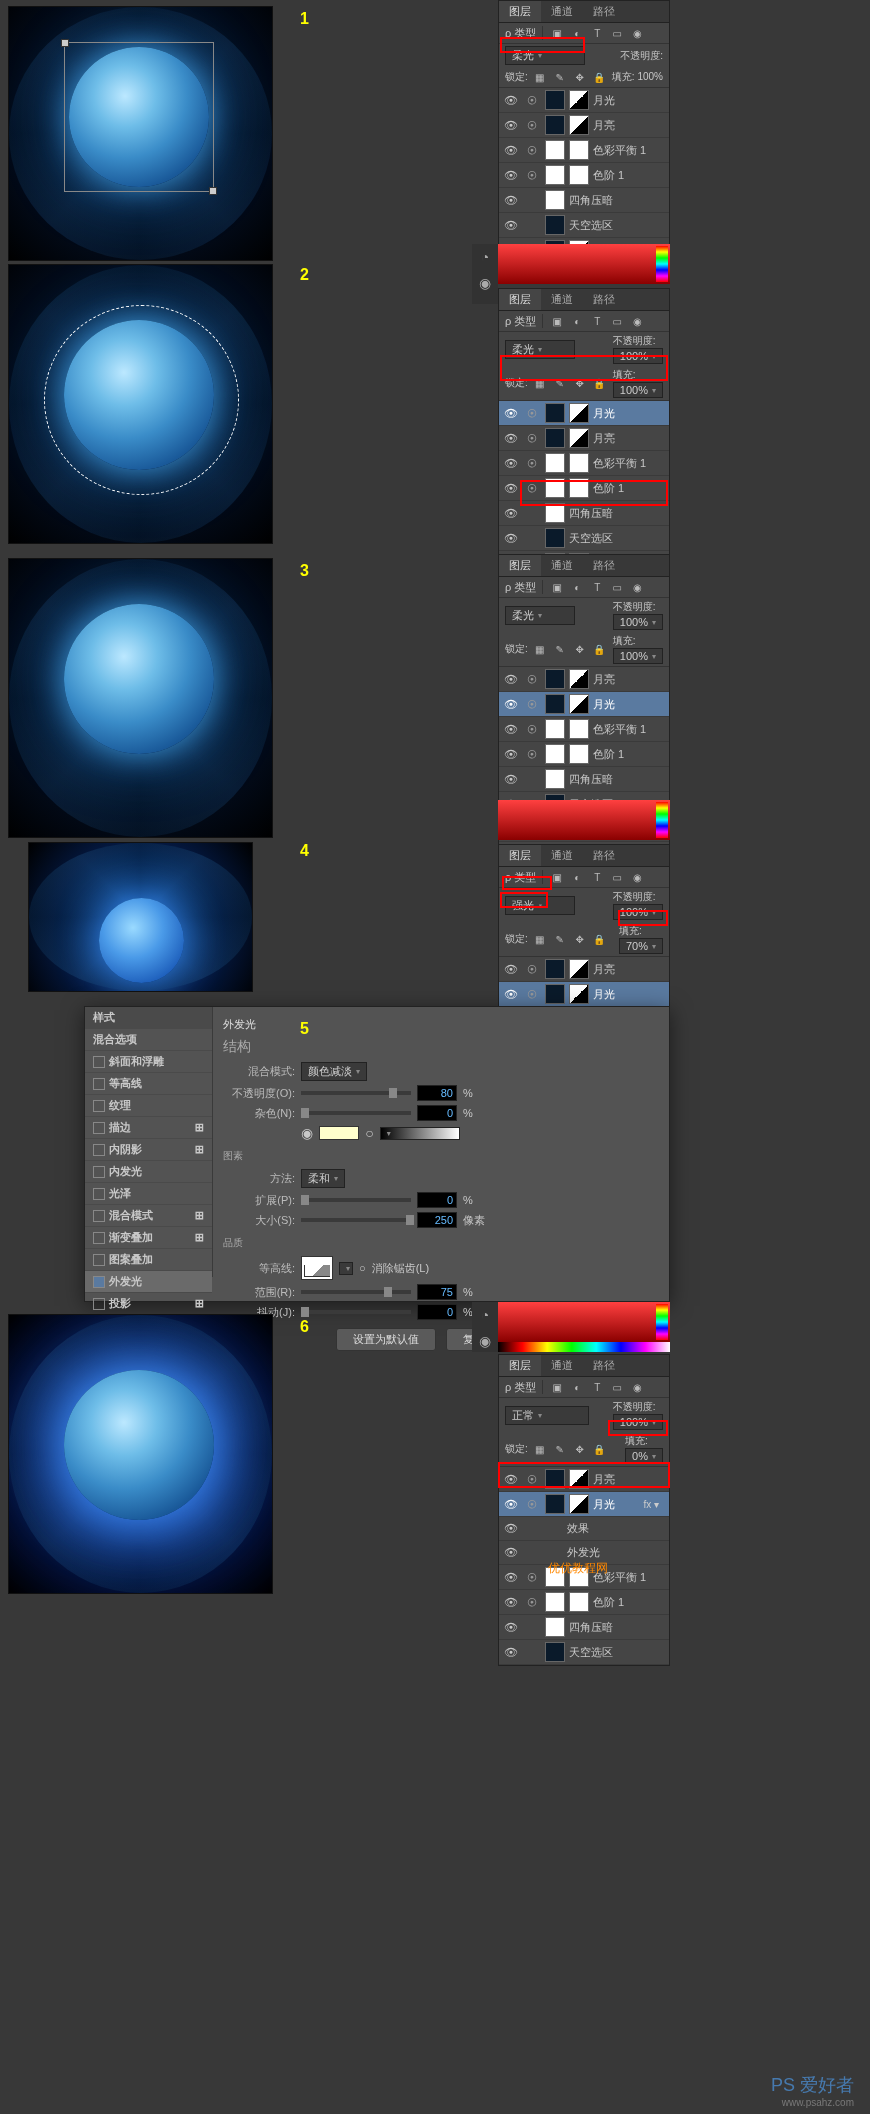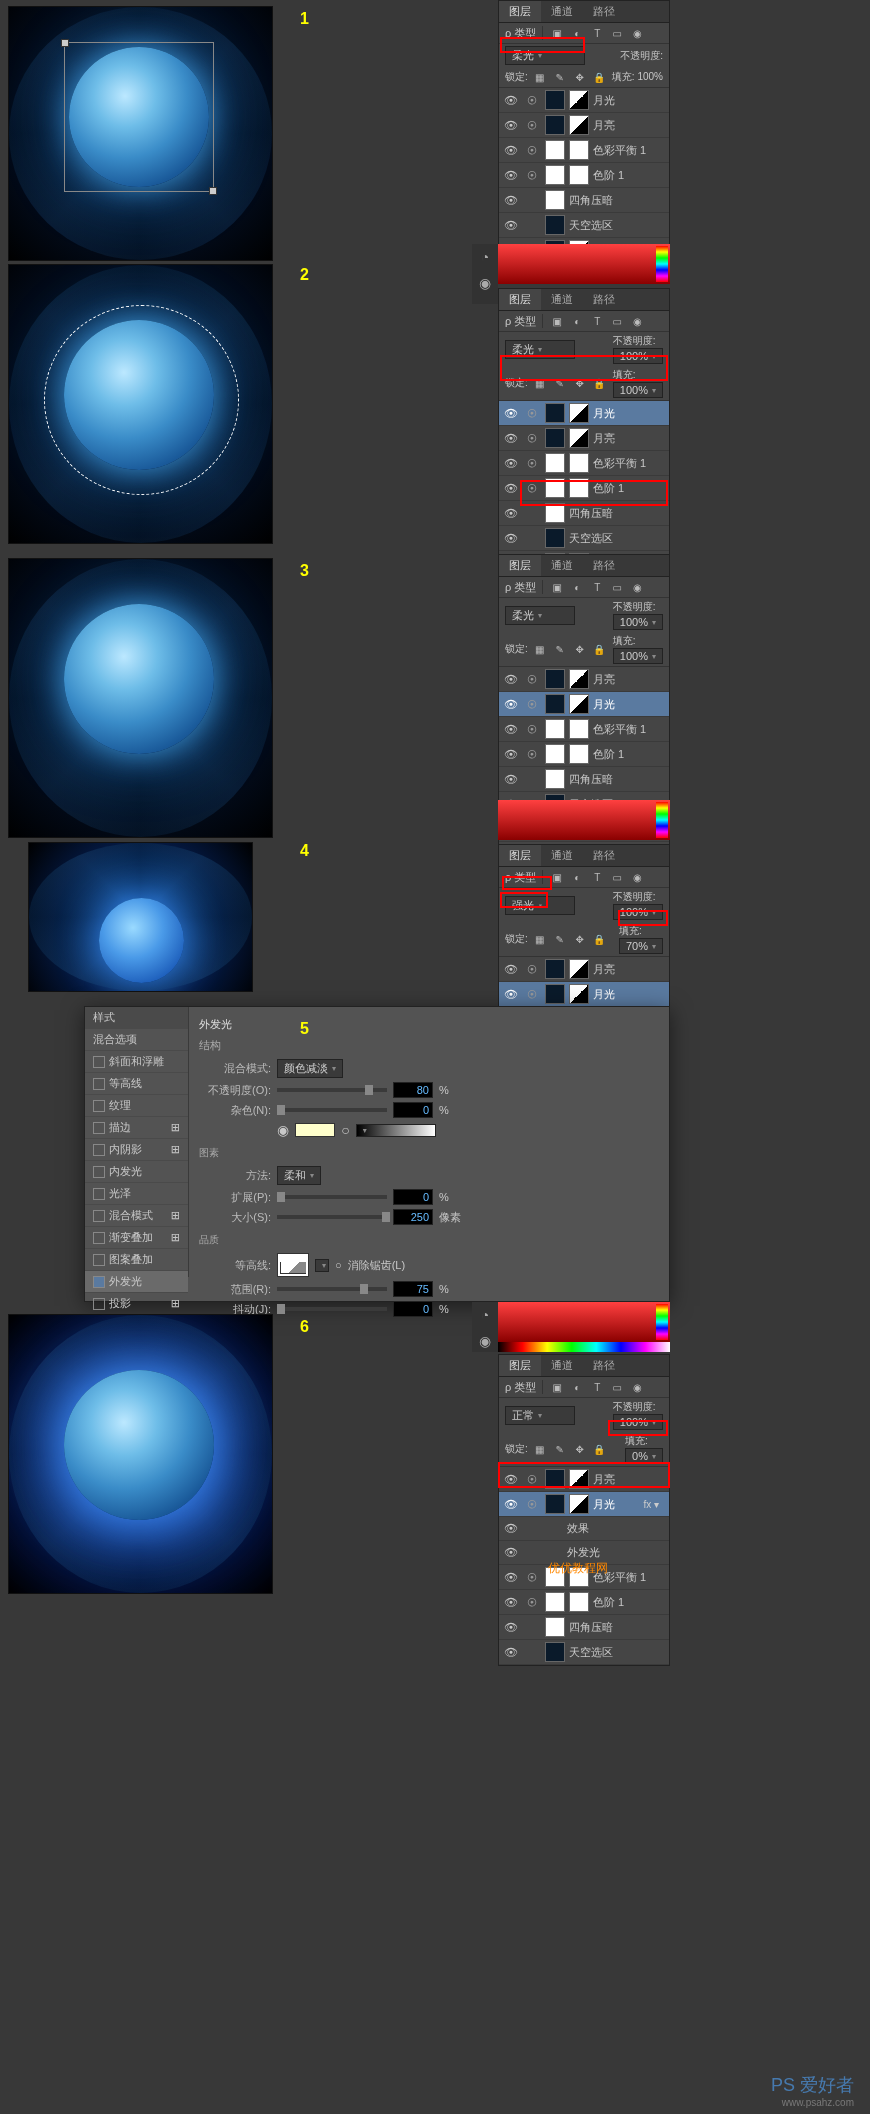--- a/index.html
+++ b/index.html
@@ -37,21 +37,21 @@
 .thumb.dark { background: #0a1a2a; }
 .layer-name { font-size: 11px; }
 .red-box { position: absolute; border: 2px solid #ff0000; pointer-events: none; }
 .color-panel { position: absolute; background: #383838; }
 .color-picker { width: 100%; height: 40px; background: linear-gradient(to bottom, #ff4040, #8a0000); position: relative; }
 .hue-strip { position: absolute; right: 2px; top: 2px; bottom: 2px; width: 12px; background: linear-gradient(to bottom, #f00, #ff0, #0f0, #0ff, #00f, #f0f, #f00); }
 .color-strip { width: 100%; height: 10px; background: linear-gradient(to right, #000, #f00, #ff0, #0f0, #0ff, #00f, #f0f, #fff); }
 .dialog { position: absolute; background: #535353; border: 1px solid #222; box-shadow: 0 4px 20px rgba(0,0,0,0.5); }
 .dialog-title { background: #3a3a3a; padding: 4px 8px; font-size: 12px; color: #ddd; display: flex; justify-content: space-between; }
 .dialog-body { display: flex; }
-.style-list { width: 104px; border-right: 1px solid #3a3a3a; }
+.style-list { width: 128px; border-right: 1px solid #3a3a3a; font-weight: bold; }
 .style-item { padding: 3px 8px; font-size: 11px; display: flex; align-items: center; gap: 4px; border-bottom: 1px solid #4a4a4a; }
 .style-item.header { background: #4a4a4a; }
 .style-item.sel { background: #6a6a6a; }
 .chk { width: 12px; height: 12px; border: 1px solid #888; display: inline-block; }
 .chk.on { background: #5a7aa0; }
 .style-content { flex: 1; padding: 10px; }
 .fieldset { border: none; margin-bottom: 8px; }
 .fieldset-title { font-size: 11px; color: #ddd; margin-bottom: 6px; }
 .form-row { display: flex; align-items: center; gap: 6px; margin-bottom: 4px; font-size: 11px; }
 .form-row label { width: 72px; text-align: right; color: #bbb; }
@@ -501,21 +501,21 @@
         <div style="display:flex; gap:8px; padding:6px; margin-top:auto; border-top:1px solid #3a3a3a;">
           <span class="mini-ico" style="font-style:italic;">fx</span>
           <span class="mini-ico">↑</span>
           <span class="mini-ico">↓</span>
           <span class="mini-ico" style="margin-left:auto;">🗑</span>
         </div>
       </div>
       <div class="style-content">
         <div class="fieldset-title"><span>外发光</span></div>
         <div class="fieldset">
-          <div class="fieldset-title" style="font-size:11px; color:#aaa;">结构</div>
+          <div class="fieldset-title" style="font-size:14px; color:#aaa;">结构</div>
           <div class="form-row">
             <label>混合模式:</label>
             <span class="dropdown">颜色减淡</span>
           </div>
           <div class="form-row">
             <label>不透明度(O):</label>
             <div class="slider">
                 <div class="knob" style="left:80%;"></div>
               </div>
             <input class="num-input" value="80" style="">
@@ -578,20 +578,24 @@
             <span>%</span>
           </div>
           <div class="form-row">
             <label>抖动(J):</label>
             <div class="slider">
                 <div class="knob" style="left:0%;"></div>
               </div>
             <input class="num-input" value="0" style="">
             <span>%</span>
           </div>
+        </div>
+        <div class="form-row" style="justify-content:center; gap:10px; margin-top:6px;">
+          <span class="btn" style="display:inline-block; width:auto; border-radius:3px;">设置为默认值</span>
+          <span class="btn" style="display:inline-block; width:auto; border-radius:3px;">复位为默认值</span>
         </div>
       </div>
     </div>
   </div>
   <div class="annot" style="left:300px; top:1020px;">5</div>
 
   <div class="preview" style="left:8px; top:1314px; width:265px; height:280px;">
     <div class="moon-scene" style="background: radial-gradient(circle at 50% 50%, #1a6af0 0%, #0a3a9a 25%, #041850 50%, #020a28 75%, #000 100%);">
       <div class="swirl" style="opacity:0.35;"></div>
       <div class="moon" style="left:55px; top:55px; width:150px; height:150px; box-shadow: 0 0 60px #4a9aff, 0 0 100px #2a6af0;"></div>
@@ -619,21 +623,21 @@
     <div class="toolbar">
       <span>ρ 类型</span>
         <span class="sep"></span>
       <span class="mini-ico">▣</span>
         <span class="mini-ico">◐</span>
         <span class="mini-ico">T</span>
         <span class="mini-ico">▭</span>
         <span class="mini-ico">◉</span>
     </div>
     <div class="opacity-row">
-      <span class="dropdown" style="width:70px;">正常</span>
+      <span class="dropdown" style="width:84px;">正常</span>
       <span><span>不透明度:</span> <span class="dropdown">100%</span></span>
     </div>
     <div class="lock-row">
       <span>锁定:</span>
       <span class="mini-ico">▦</span>
         <span class="mini-ico">✎</span>
         <span class="mini-ico">✥</span>
         <span class="mini-ico">🔒</span>
       <span style="margin-left:auto;"><span>填充:</span> <span class="dropdown">0%</span></span>
     </div>

